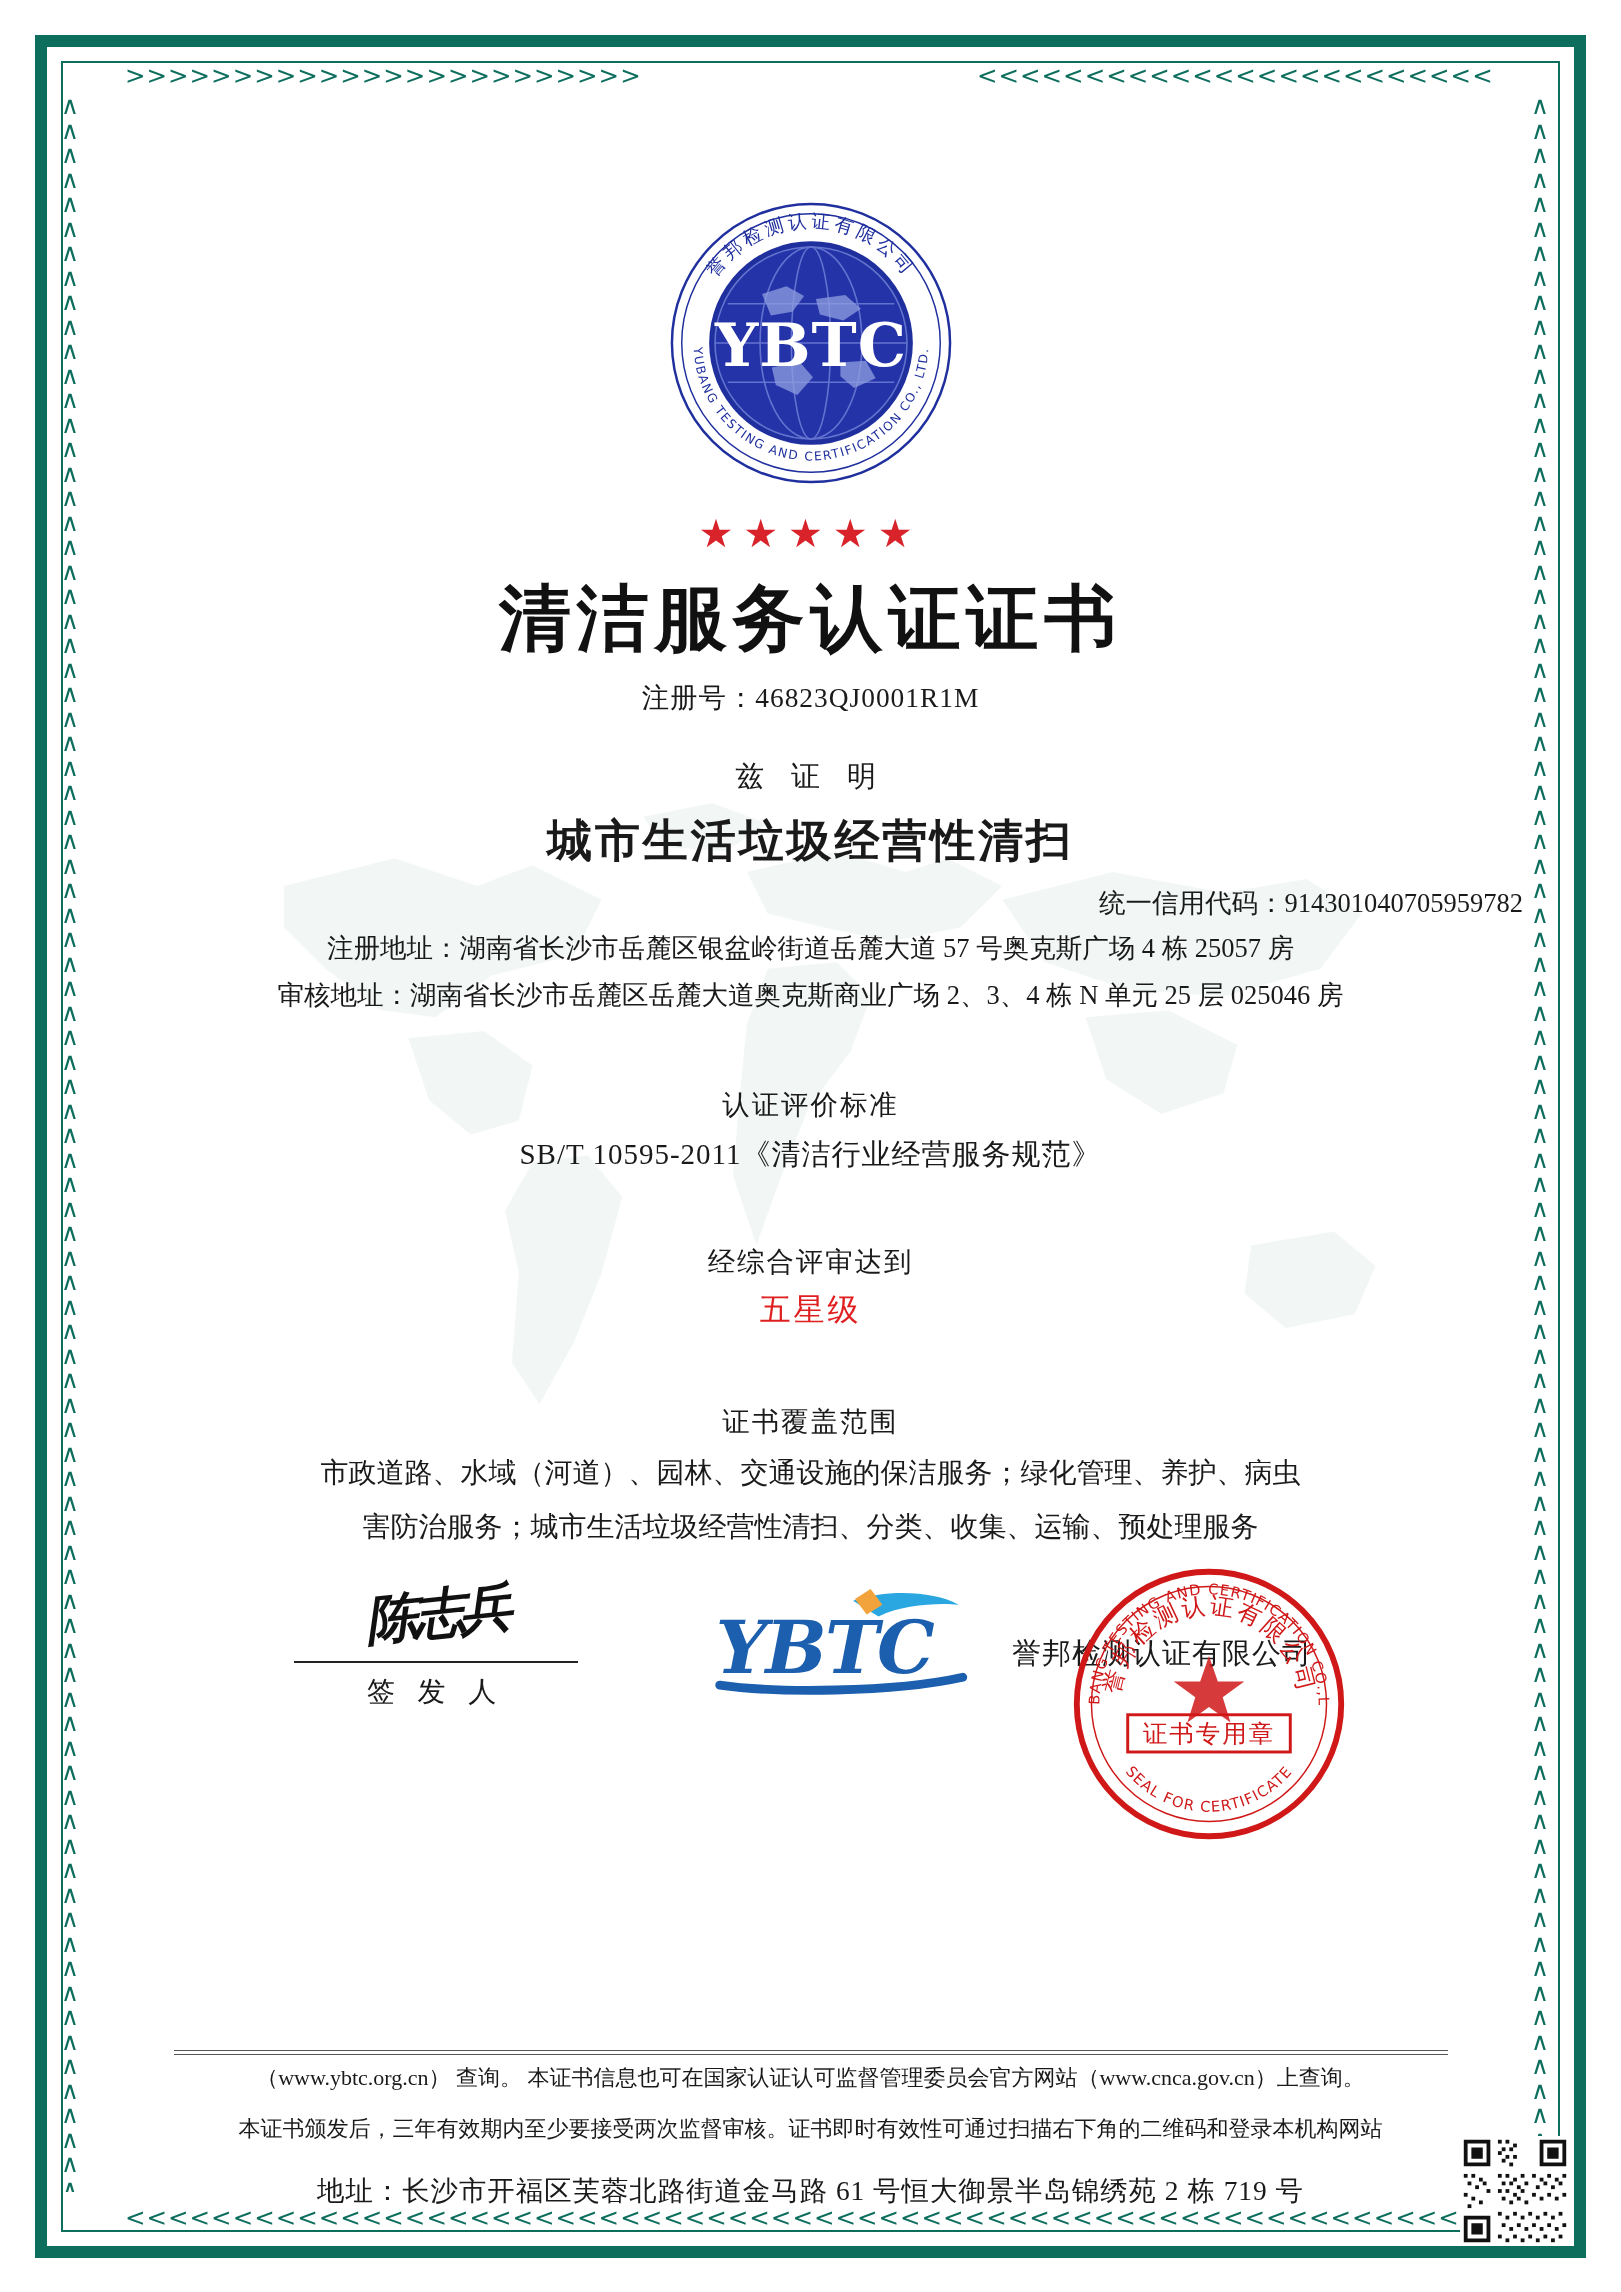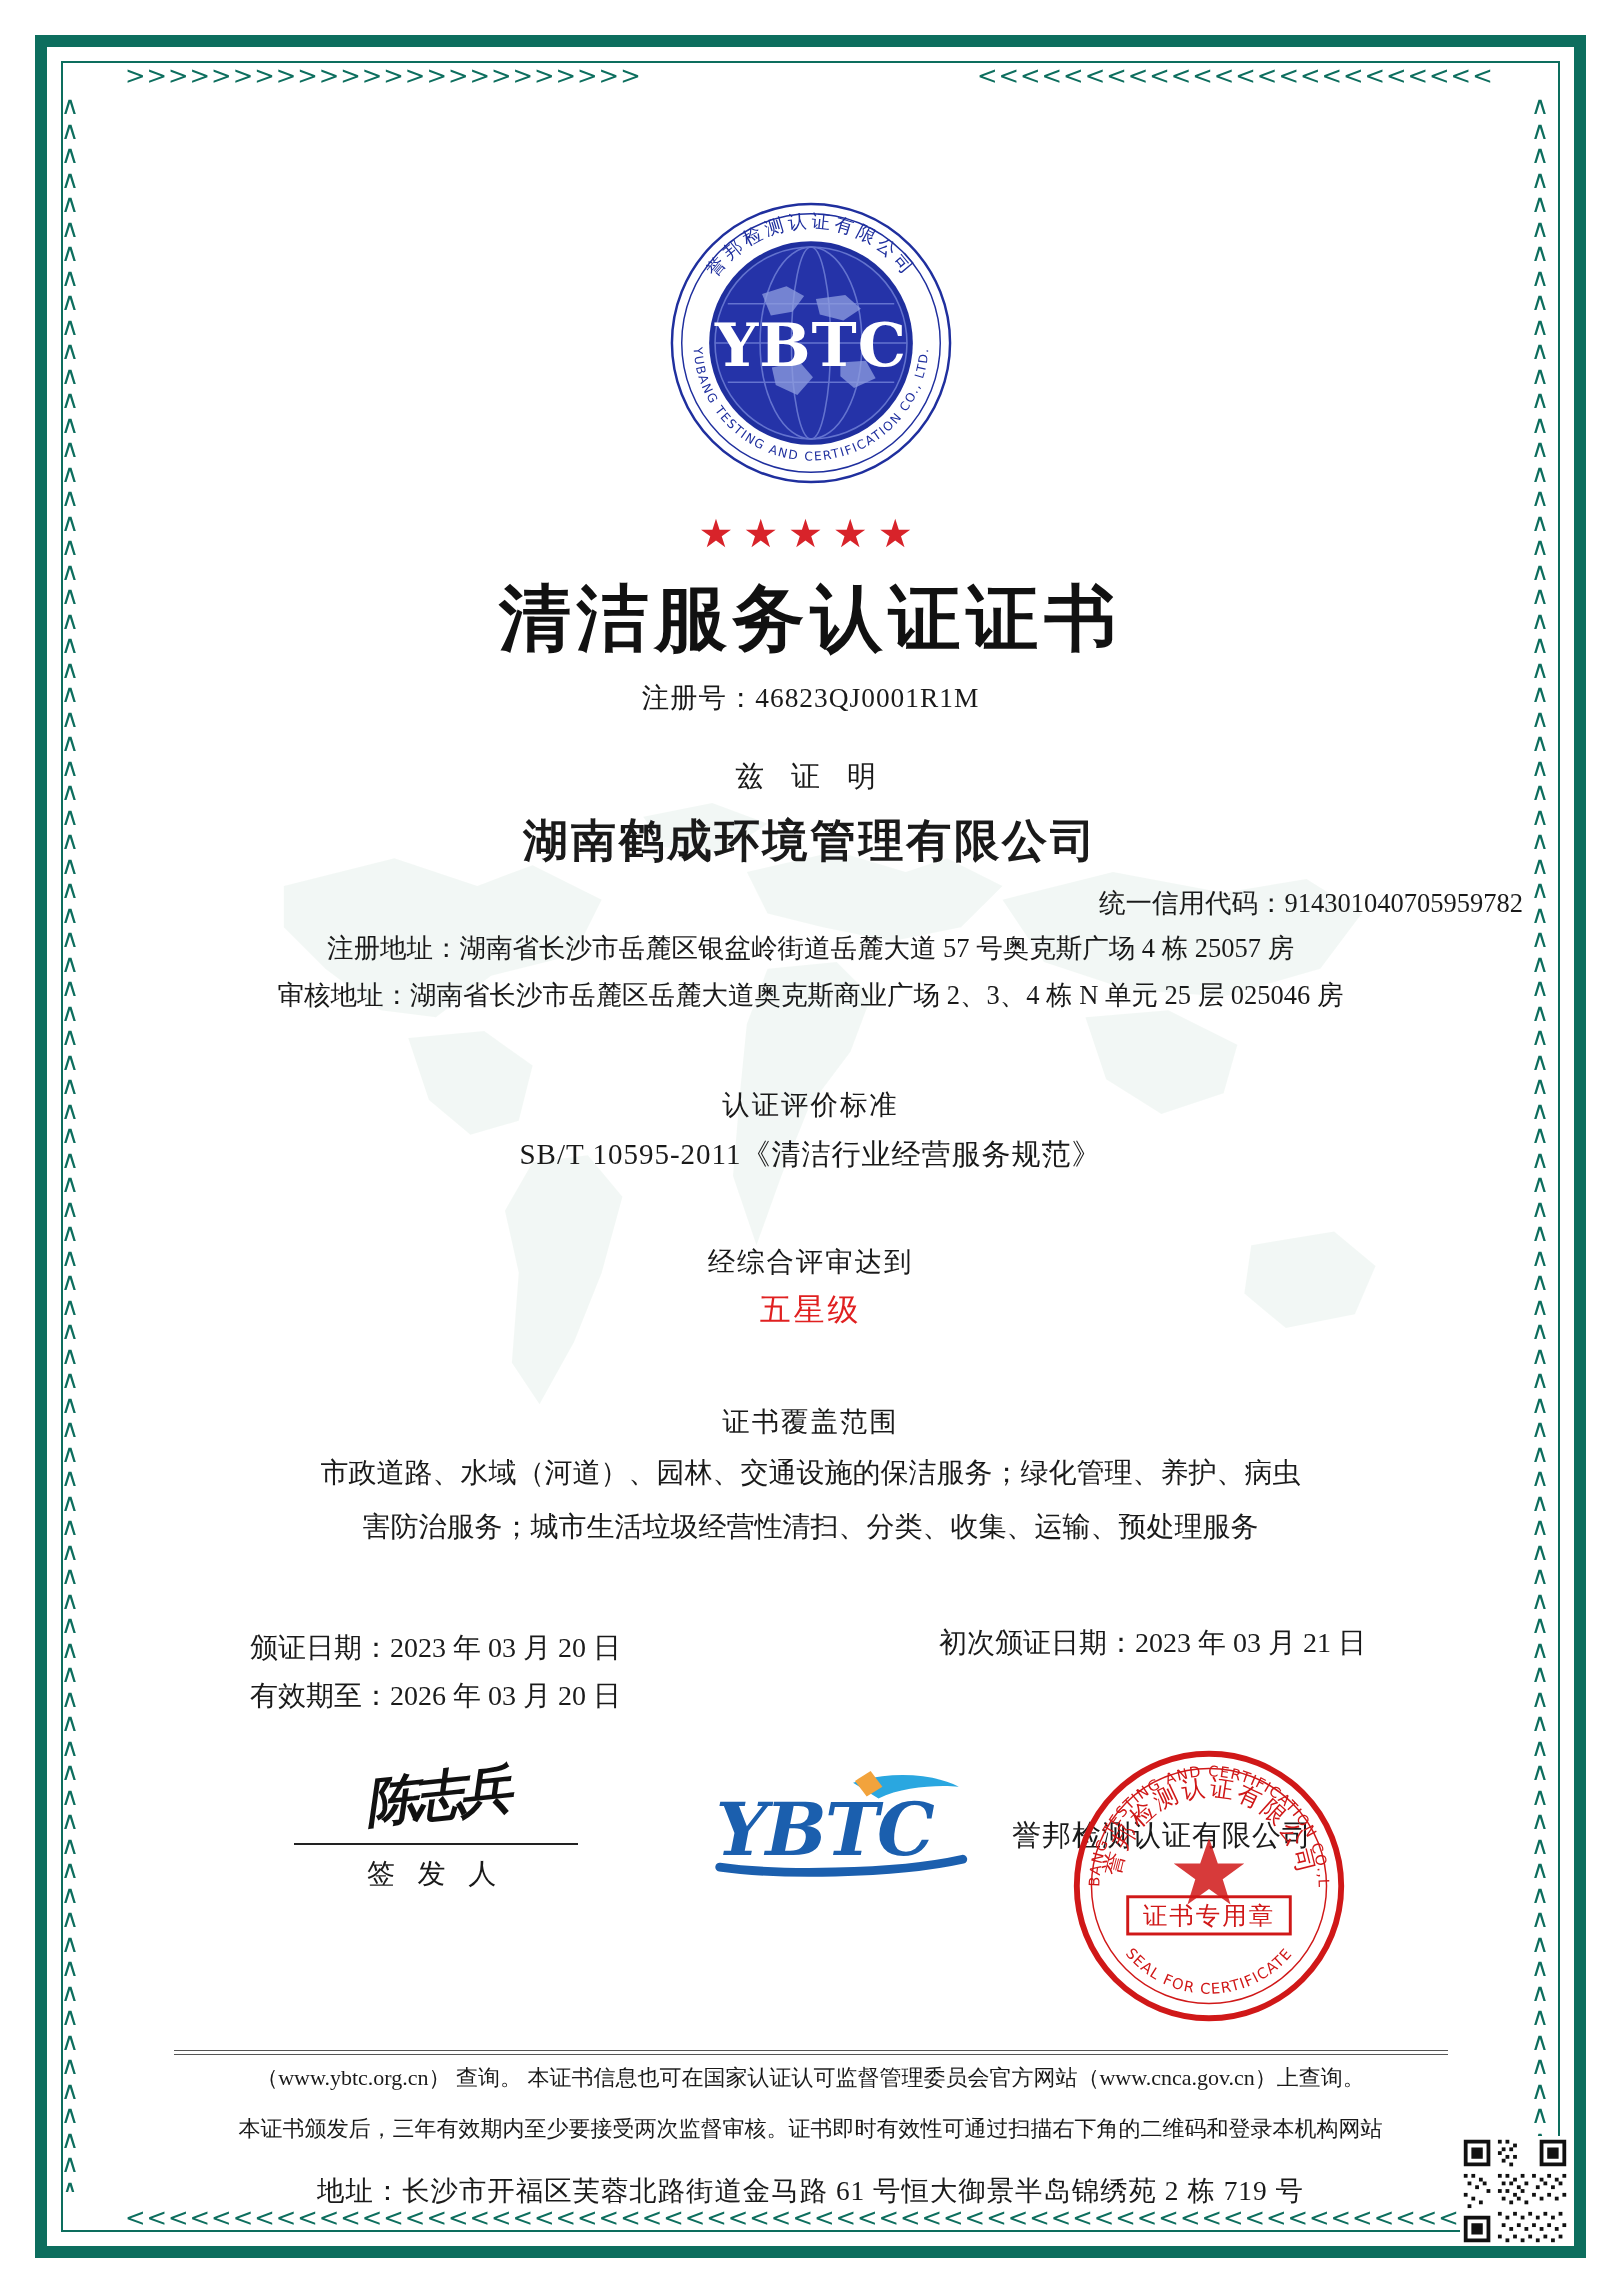--- a/index.html
+++ b/index.html
@@ -534,48 +534,41 @@
         </svg>
       </div>
     </div>
 
     <div class="stars">★★★★★</div>
 
     <div class="cert-title">清洁服务认证证书</div>
     <div class="reg-no">注册号：46823QJ0001R1M</div>
 
     <div class="hereby">兹 证 明</div>
-    <div class="company">湖南鹤成环境管理有限公司</div>
+    <div class="company">城市生活垃圾经营性清扫</div>
     <div class="credit-code">统一信用代码：914301040705959782</div>
     <div class="addr">注册地址：湖南省长沙市岳麓区银盆岭街道岳麓大道 57 号奥克斯广场 4 栋 25057 房</div>
     <div class="addr">审核地址：湖南省长沙市岳麓区岳麓大道奥克斯商业广场 2、3、4 栋 N 单元 25 层 025046 房</div>
 
     <div class="sp-1"></div>
 
     <div class="section-label">认证评价标准</div>
     <div class="standard">SB/T 10595-2011《清洁行业经营服务规范》</div>
 
     <div class="sp-2"></div>
 
     <div class="grade-label">经综合评审达到</div>
     <div class="grade-value">五星级</div>
 
     <div class="sp-3"></div>
 
     <div class="scope-label">证书覆盖范围</div>
     <div class="scope-text">市政道路、水域（河道）、园林、交通设施的保洁服务；绿化管理、养护、病虫</div>
     <div class="scope-text">害防治服务；城市生活垃圾经营性清扫、分类、收集、运输、预处理服务</div>
 
-    <div class="dates">
-      <div class="left">
-        <div>颁证日期：2023 年 03 月 20 日</div>
-        <div>有效期至：2026 年 03 月 20 日</div>
-      </div>
-      <div class="right">初次颁证日期：2023 年 03 月 21 日</div>
-    </div>
 
     <div class="sigrow">
 
       <div class="sig-block">
         <div class="sig-script">陈志兵</div>
         <div class="sig-line"></div>
         <div class="sig-caption">签 发 人</div>
       </div>
 
       <svg class="ybtc-wordmark" viewBox="0 0 300 120">

